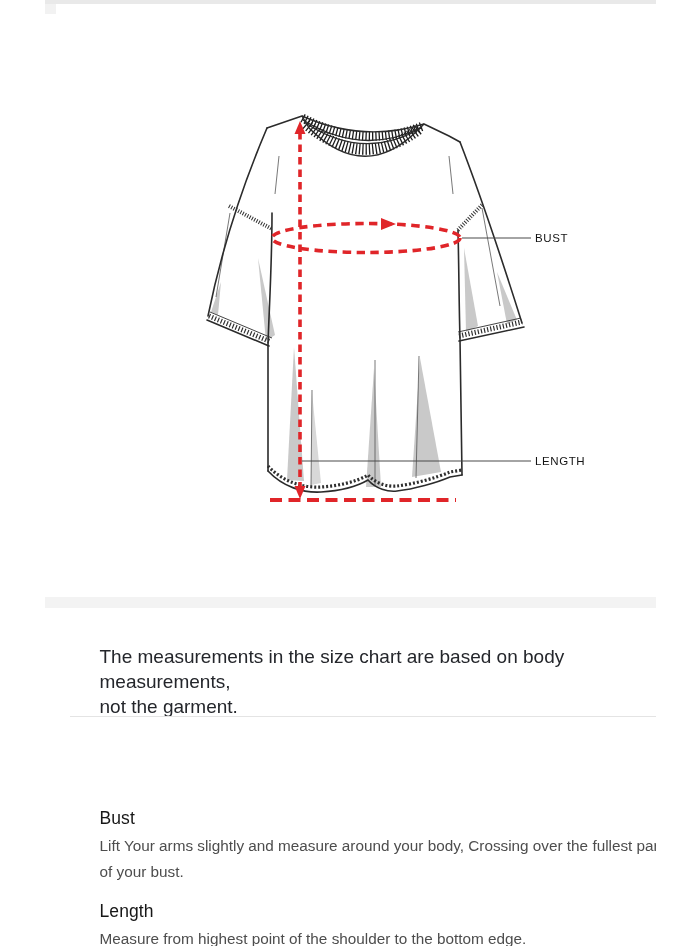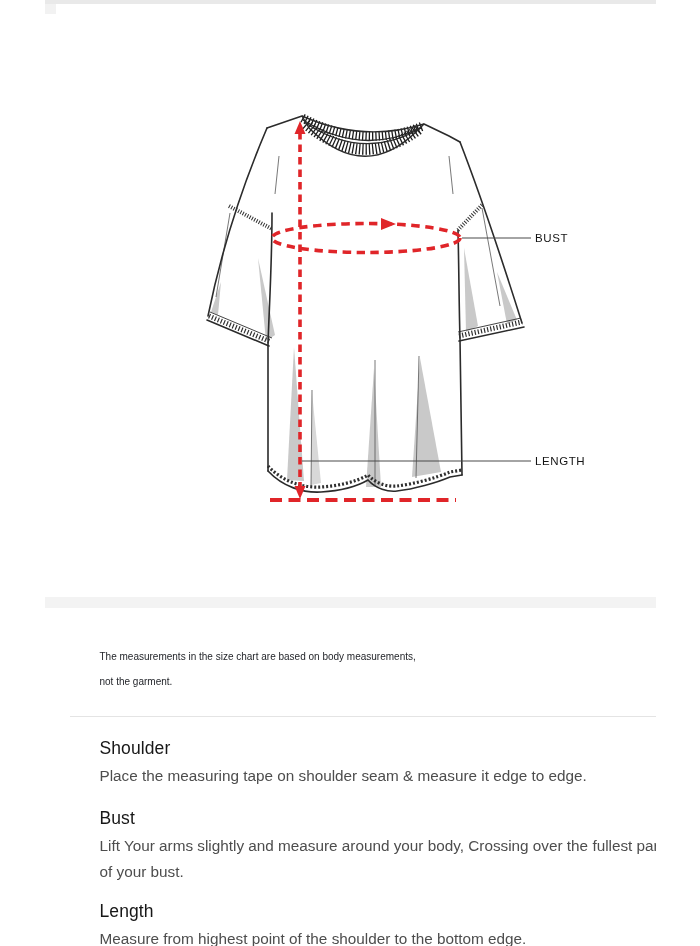--- a/index.html
+++ b/index.html
@@ -14,21 +14,21 @@
   .page{
     position:relative;width:611px;height:946px;background:#ffffff;
     overflow:hidden;margin:0 auto;
   }
   .top-strip{position:absolute;left:0;top:0;width:700px;height:4px;background:#e9e9e9;}
   .corner-chip{position:absolute;left:0;top:4px;width:11px;height:10px;background:#f2f2f2;}
   .diagram-svg{position:absolute;left:0;top:0;}
   .divider-band{position:absolute;left:0;top:597px;width:700px;height:11px;background:#f3f3f3;}
   .note{
     position:absolute;left:55px;top:644px;width:585px;
-    font-size:10px;line-height:25px;color:#24262b;white-space:pre-line;
+    font-size:19px;line-height:25px;color:#24262b;white-space:pre-line;
   }
   .thin-rule{position:absolute;left:25px;top:716px;width:607px;height:1px;background:#e4e4e4;}
   .section{position:absolute;left:55px;width:565px;}
   .section.s1{top:737px;}
   .section.s2{top:807px;}
   .section.s3{top:900px;}
   .section-title{
     font-size:17.5px;line-height:23px;color:#171717;font-weight:400;
     letter-spacing:.1px;margin-bottom:3px;
   }
@@ -130,24 +130,20 @@
     <text class="svg-label" x="490" y="465">LENGTH</text>
   </svg>
 
   <div class="divider-band"></div>
 
   <div class="note">The measurements in the size chart are based on body measurements,
  not the garment.</div>
 
   <div class="thin-rule"></div>
 
-  <div class="section s1">
-    <div class="section-title">Shoulder</div>
-    <div class="section-desc">Place the measuring tape on shoulder seam &amp; measure it edge to edge.</div>
-  </div>
 
   <div class="section s2">
     <div class="section-title">Bust</div>
     <div class="section-desc">Lift Your arms slightly and measure around your body, Crossing over the fullest part of your bust.</div>
   </div>
 
   <div class="section s3">
     <div class="section-title">Length</div>
     <div class="section-desc">Measure from highest point of the shoulder to the bottom edge.</div>
   </div>

